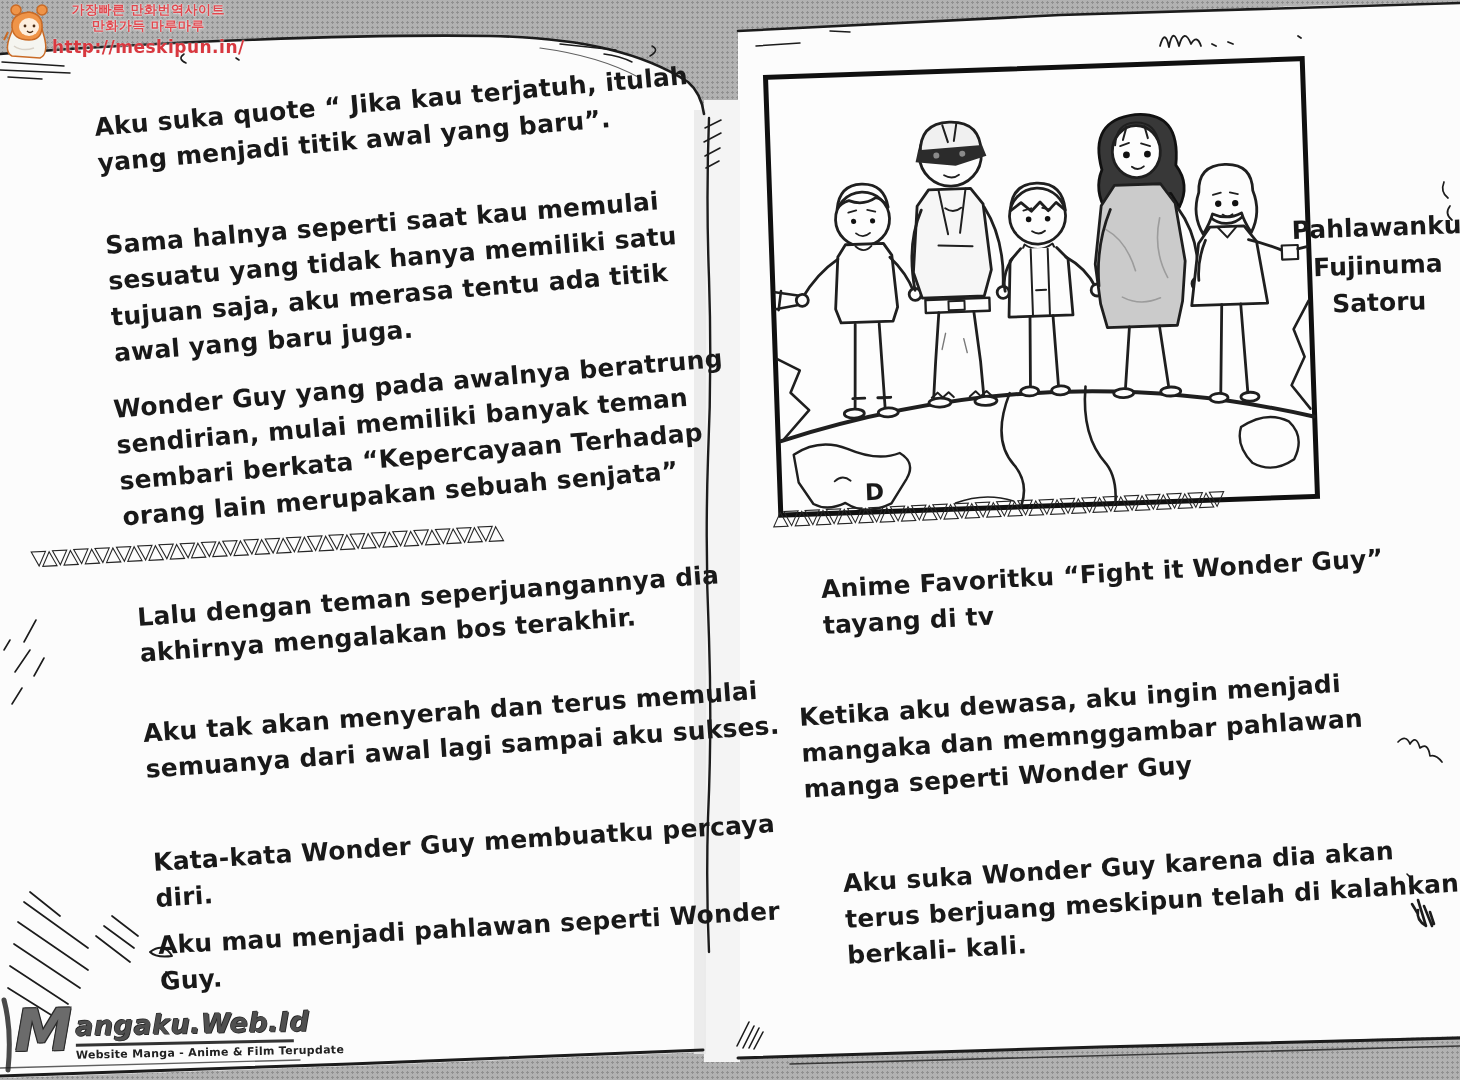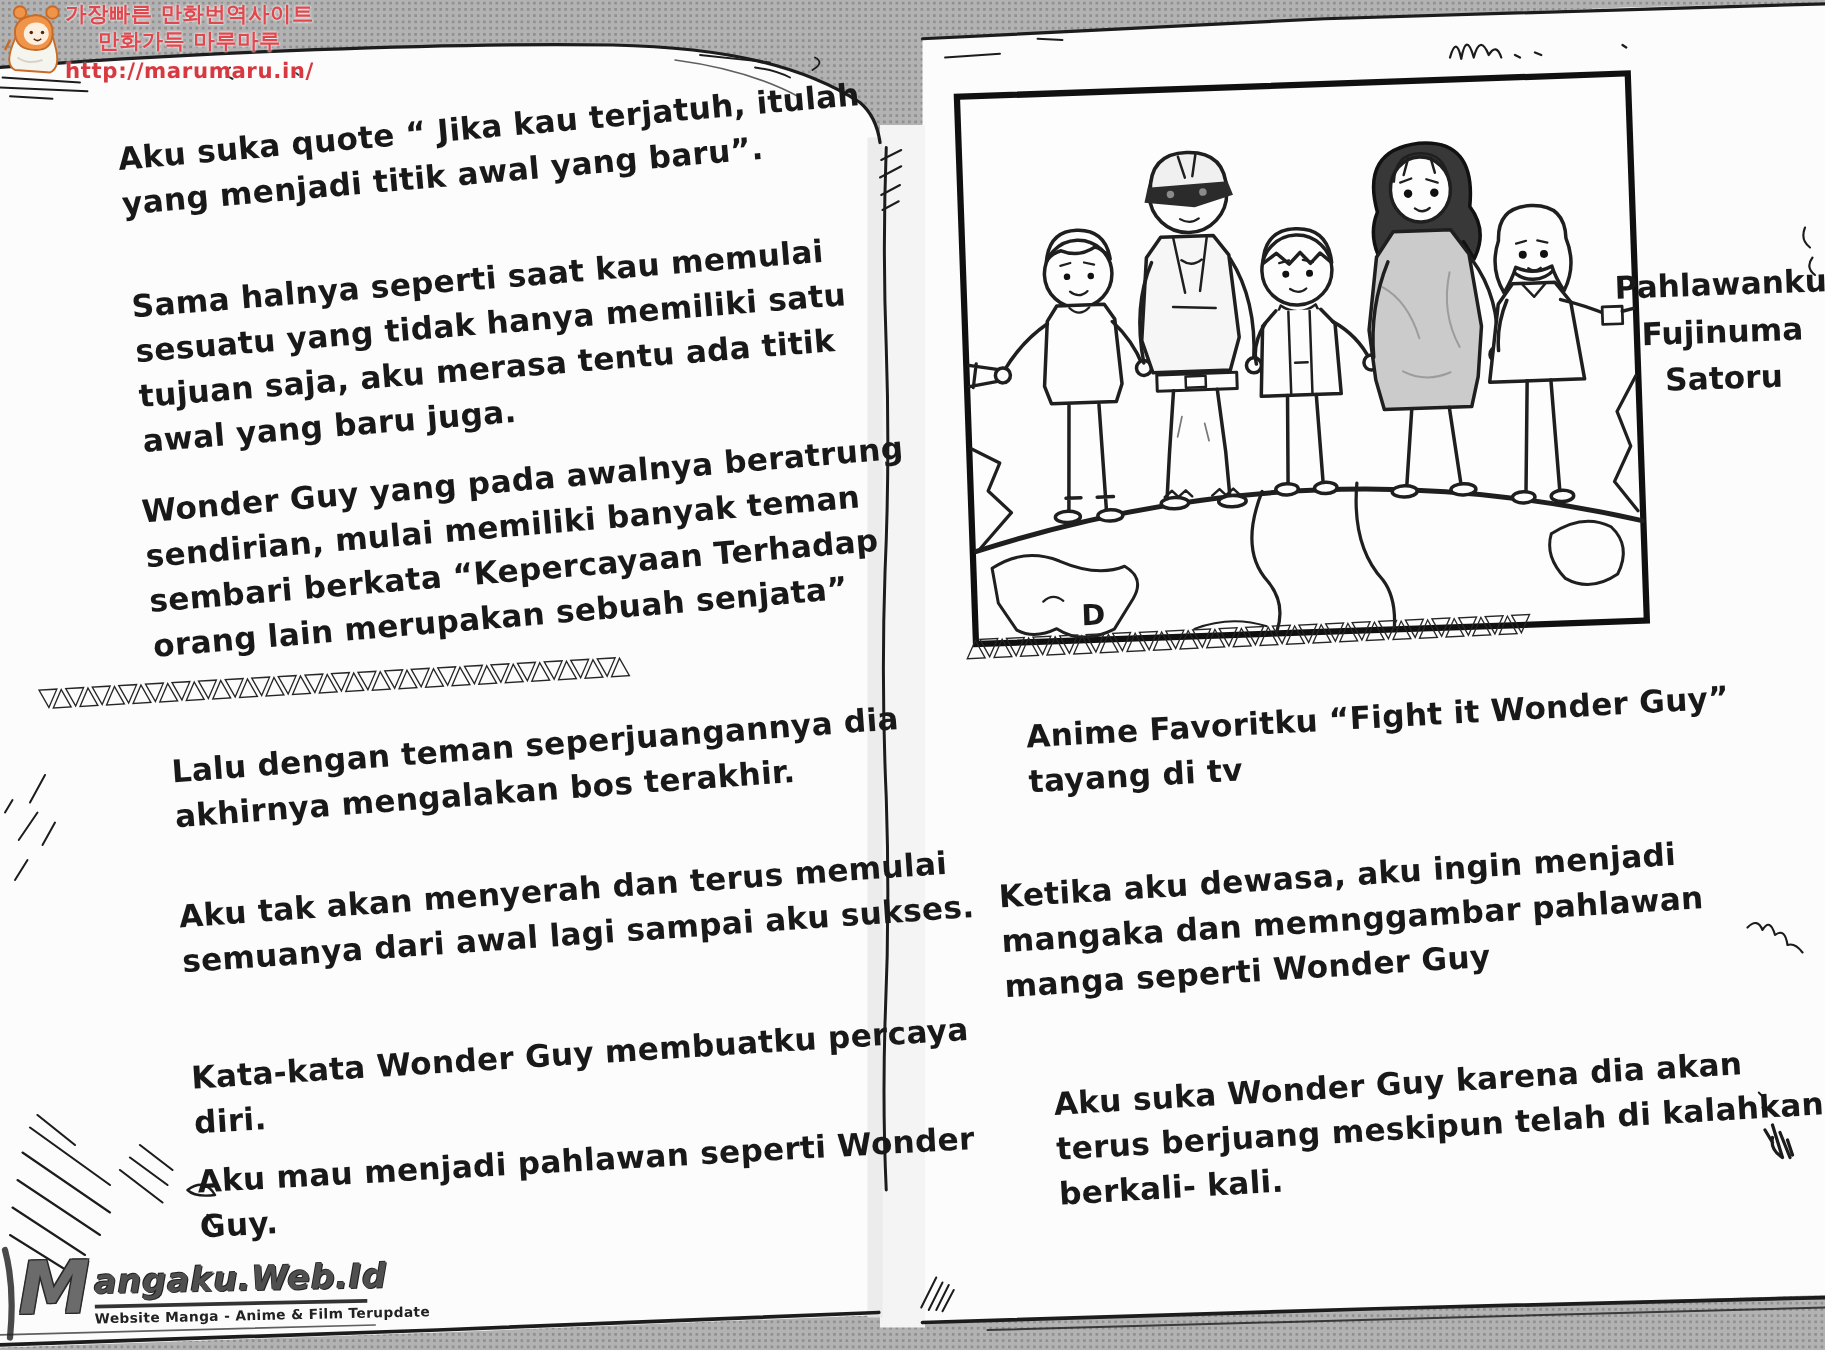--- a/index.html
+++ b/index.html
@@ -35,21 +35,21 @@
   .divider{
     position:absolute; z-index:3; white-space:nowrap; color:#262626;
     font-size:21px; letter-spacing:-5.5px; transform-origin:0 0; font-weight:normal;
   }
   #div-left{left:30px; top:546px; transform:rotate(-3.2deg);}
   #div-right{left:772px; top:506px; transform:rotate(-2.6deg);}
 
   
   .marumaru{position:absolute; z-index:4; left:2px; top:2px; display:flex; align-items:flex-start;}
   .marumaru .txt{display:flex; flex-direction:column; align-items:center; margin-left:2px;}
-  .kr{font-size:17px; font-weight:bold; color:#e0484e; line-height:1.25;
+  .kr{font-size:13px; font-weight:bold; color:#e0484e; line-height:1.25;
       text-shadow:0 0 2px #f5f5f5,0 0 2px #f5f5f5; letter-spacing:0.5px;}
   .mm-url{font-size:17px; font-weight:bold; color:#d8383f; margin-top:2px;
       text-shadow:0 0 2px #f5f5f5; letter-spacing:0.5px;}
 
   
   .mangaku{position:absolute; z-index:4; left:14px; top:1004px; display:flex; align-items:flex-start;
            transform:rotate(-1.2deg); transform-origin:0 0;}
   .m-big{font-size:58px; line-height:0.95; font-style:italic; font-weight:bold; color:#6b6b6b;
          text-shadow:1px 1px 0 #2a2a2a, -1px -1px 0 #2a2a2a, 1px -1px 0 #2a2a2a, -1px 1px 0 #2a2a2a;}
   .m-col{display:flex; flex-direction:column; margin-left:3px; margin-top:8px;}
@@ -247,21 +247,21 @@
       <ellipse cx="27" cy="25" rx="10" ry="9" fill="#fdeedd"></ellipse>
       <circle cx="23" cy="24" r="1.4" fill="#4a2a12"></circle>
       <circle cx="32" cy="24" r="1.4" fill="#4a2a12"></circle>
       <path d="M25,29 q3,3 6,0" fill="none" stroke="#4a2a12" stroke-width="1.2"></path>
       <path d="M6,30 l-4,8" stroke="#c96a25" stroke-width="2" fill="none"></path>
       <path d="M12,44 q8,6 20,2" fill="none" stroke="#d8d2c8" stroke-width="1.5"></path>
     </svg>
     <div class="txt">
       <span class="kr">가장빠른 만화번역사이트</span>
       <span class="kr">만화가득 마루마루</span>
-      <span class="mm-url">http://marumaru.in/</span>
+      <span class="mm-url">http://meskipun.in/</span>
     </div>
   </div>
 
   <div class="mangaku">
     <span class="m-big">M</span>
     <div class="m-col">
       <span class="m-name">angaku.Web.Id</span>
       <div class="m-bar"></div>
       <span class="m-tag">Website Manga - Anime &amp; Film Terupdate</span>
     </div>

